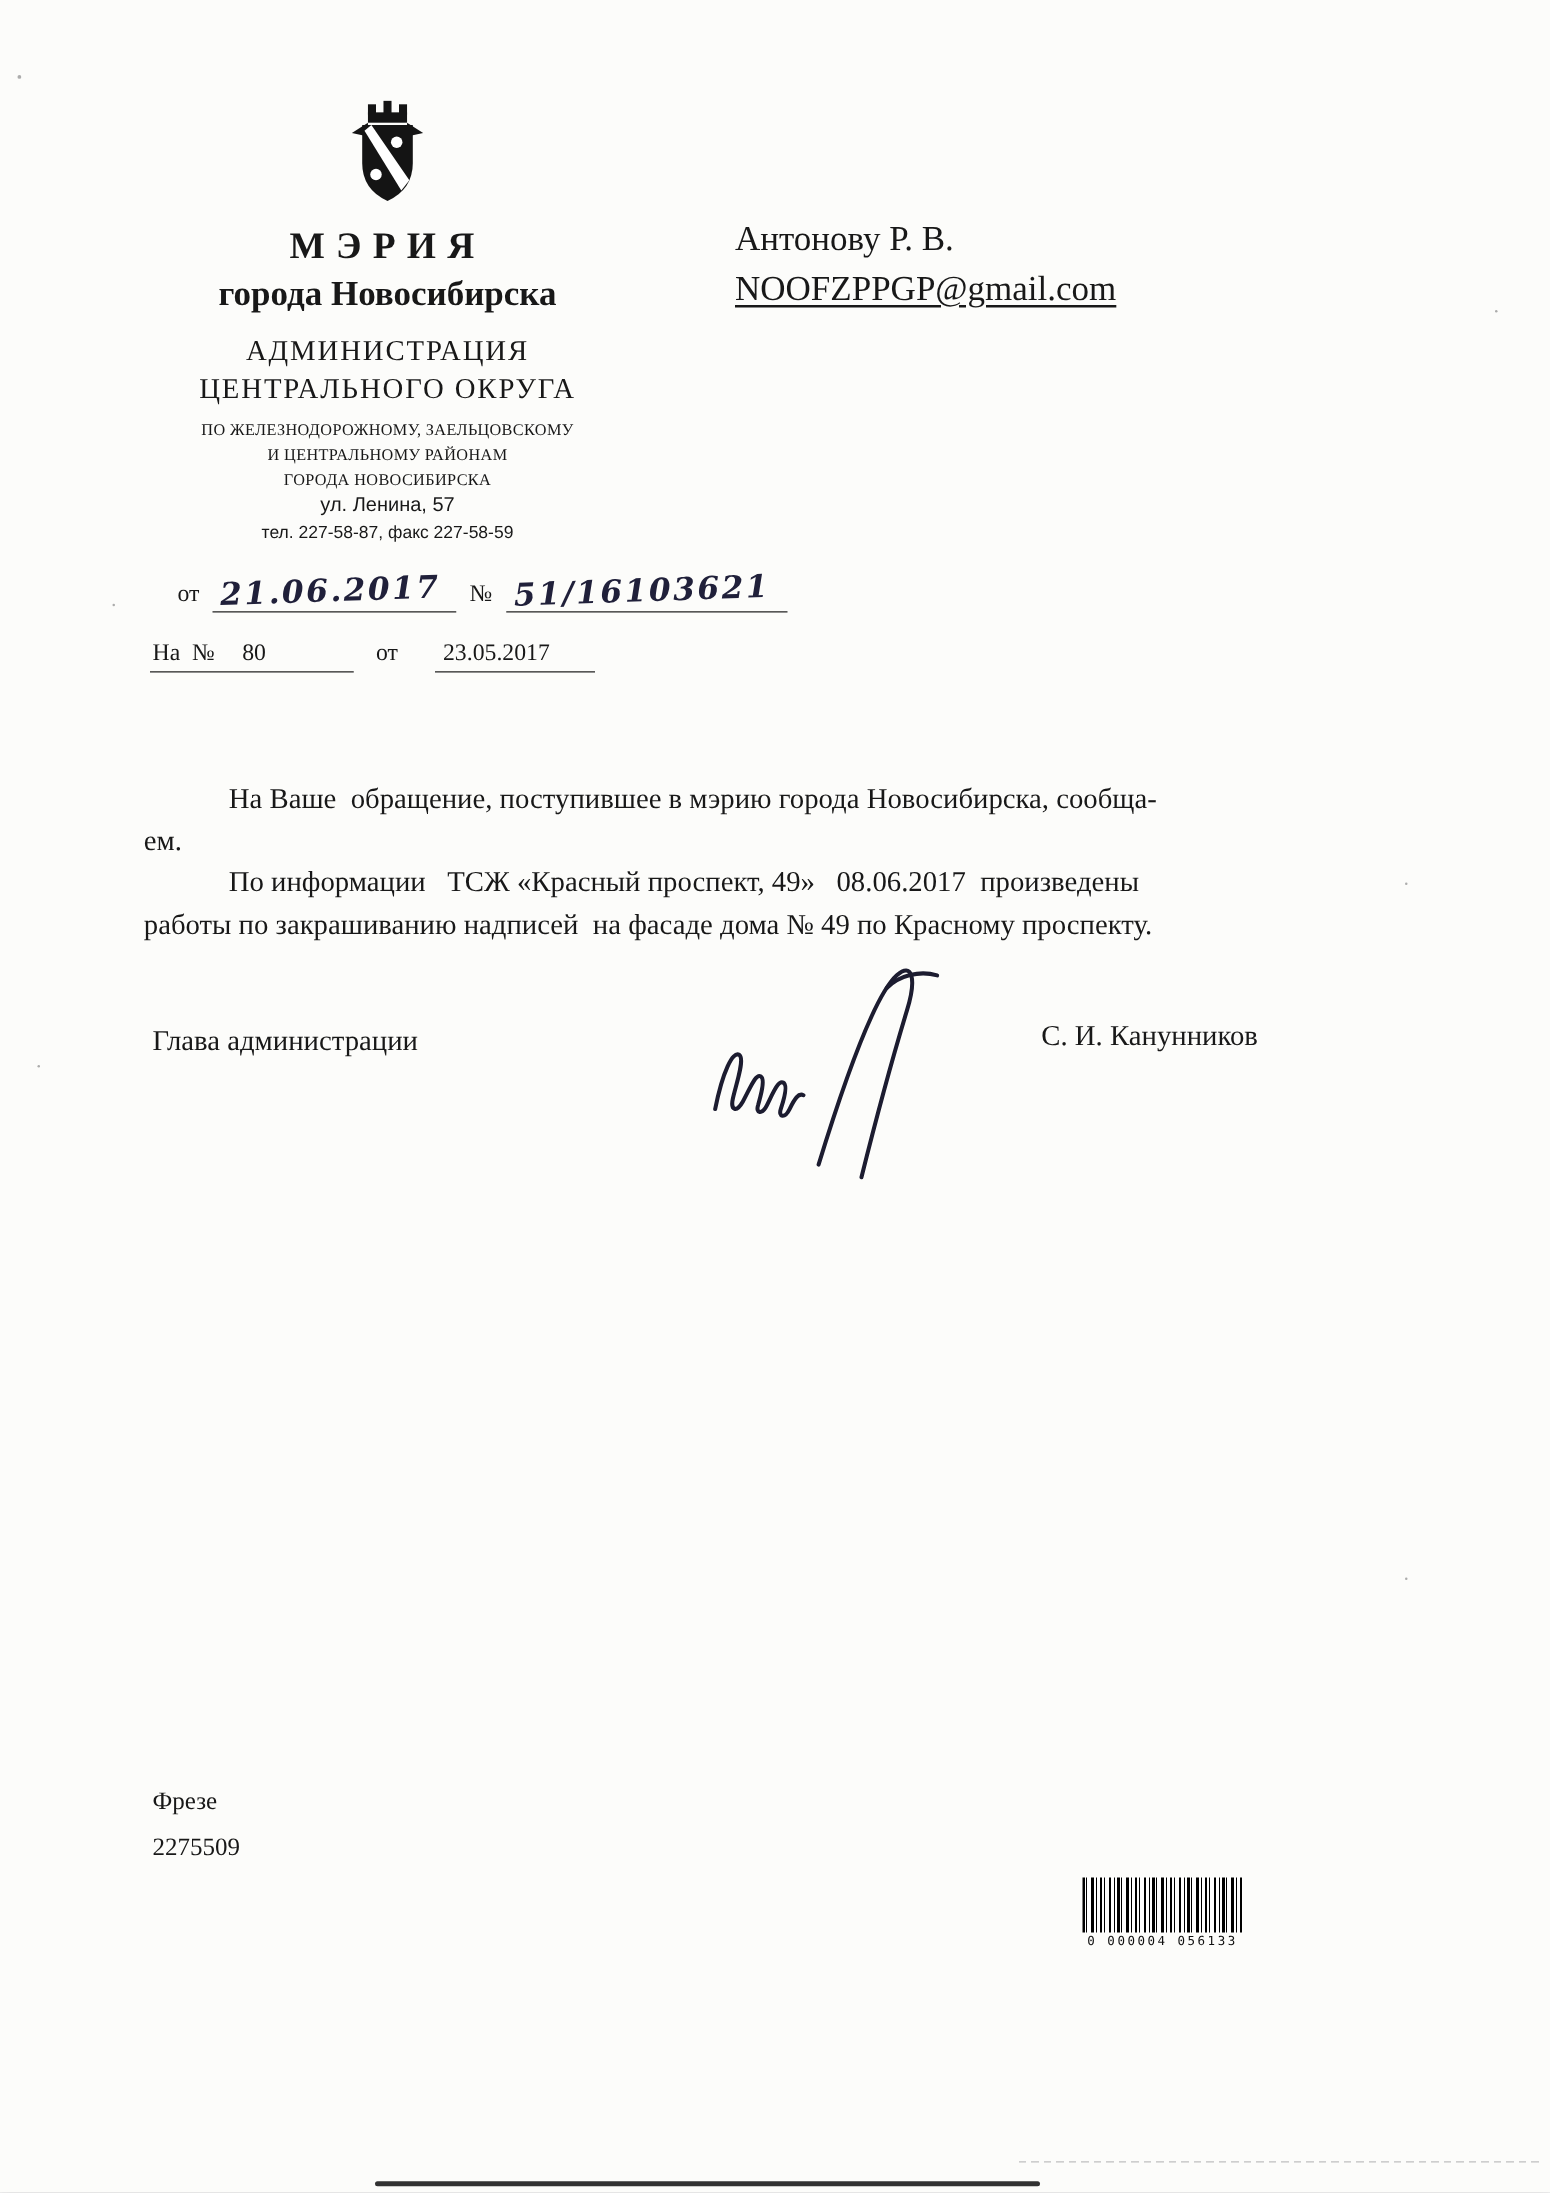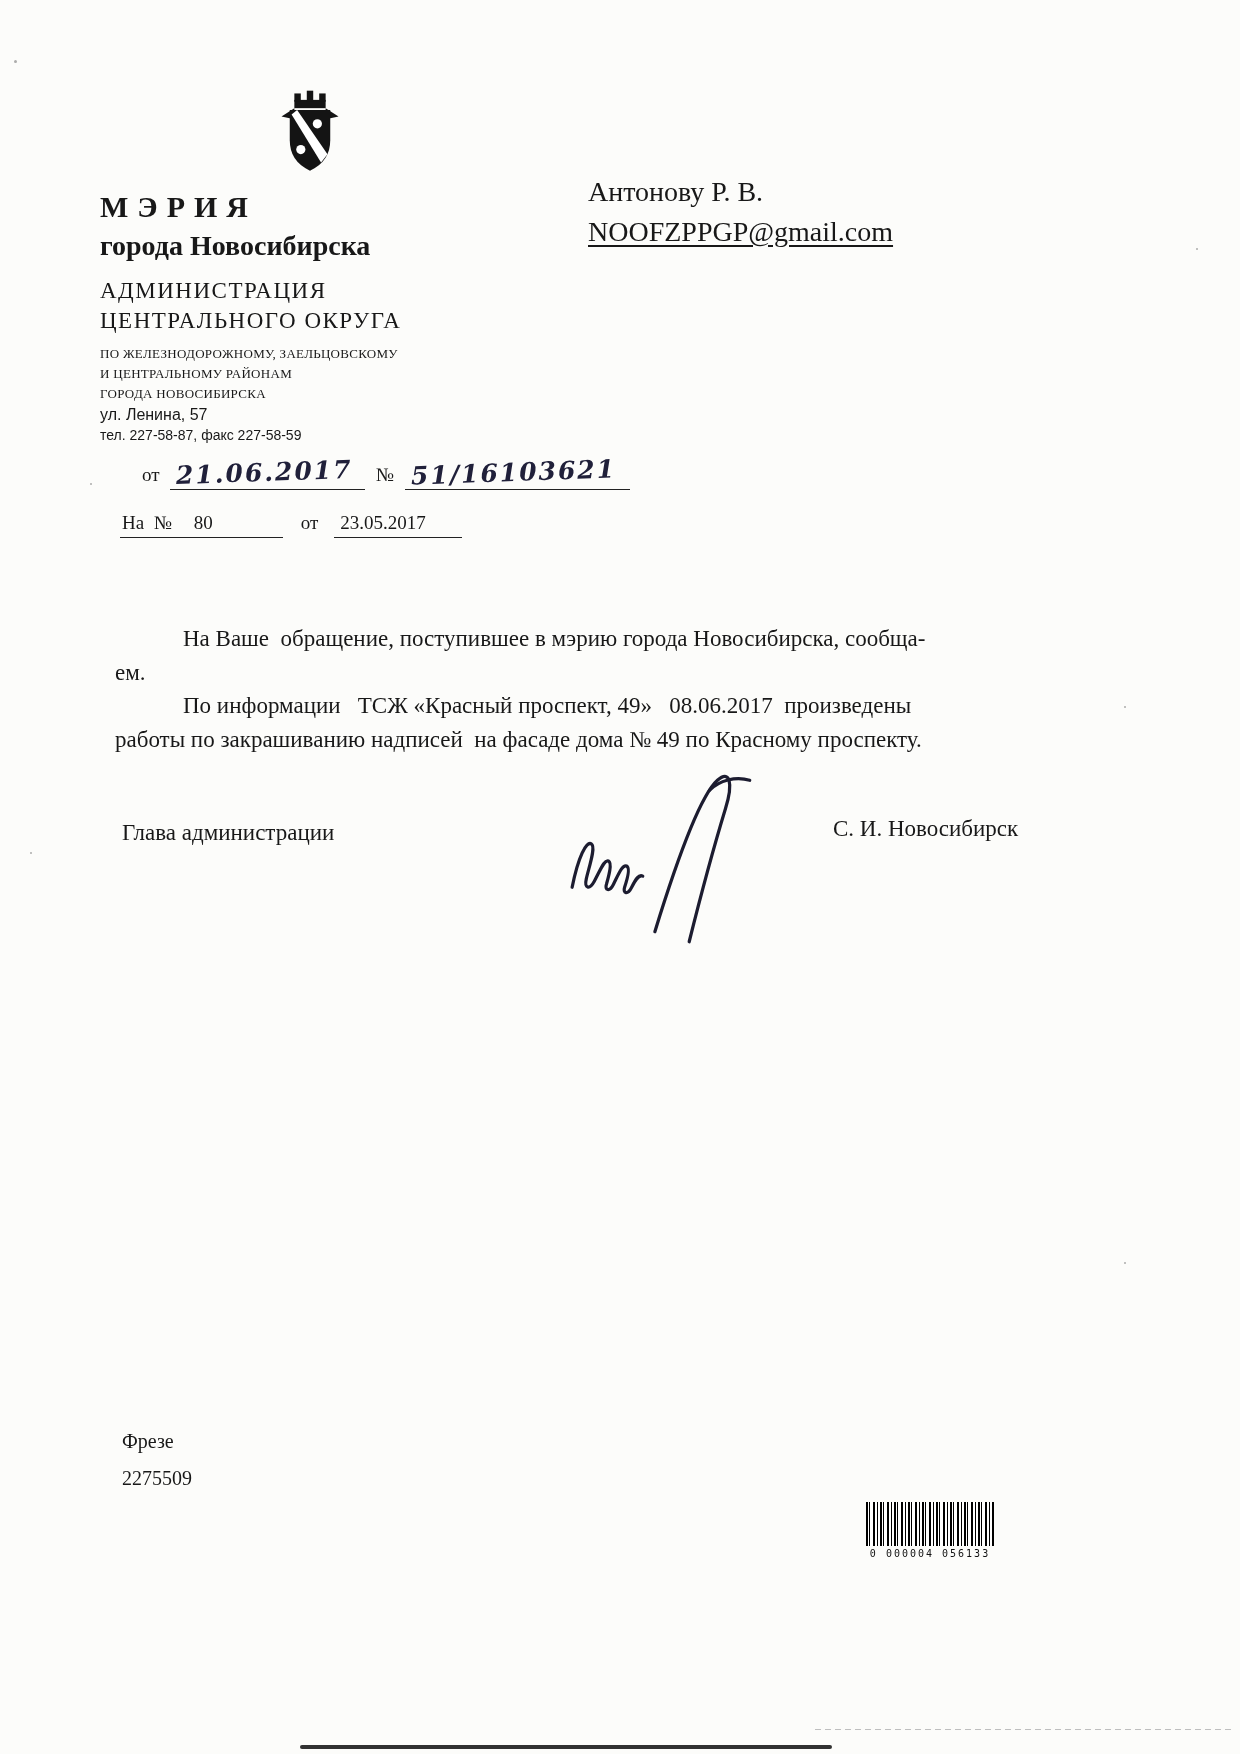--- a/index.html
+++ b/index.html
@@ -13,21 +13,21 @@
     margin:0 auto;
     background:#fcfcfa;
     color:#181818;
     overflow:hidden;
     box-shadow:0 0 8px rgba(0,0,0,.25);
   }
 
   .pre { white-space:pre-wrap; }
 
   
-  .letterhead { position:absolute; left:100px; top:88px; width:420px; }
+  .letterhead { position:absolute; left:100px; top:78px; width:420px; text-align:center; }
   .emblem { width:92px; height:90px; display:block; margin:0 auto 12px; }
   .org1 { font-size:30px; font-weight:bold; letter-spacing:9px; }
   .org2 { font-size:28px; font-weight:bold; margin-top:6px; }
   .dept { font-size:23px; font-weight:400; letter-spacing:1.5px; margin-top:4px; }
   .dept.first { margin-top:16px; }
   .district { font-family:Liberation Serif, serif; font-size:13px; line-height:20px; letter-spacing:.3px; }
   .district.first { margin-top:10px; }
   .addr { font-family:"Liberation Sans", sans-serif; font-size:16px; line-height:21px; }
   .addr.first { margin-top:2px; }
   .contact { font-family:"Liberation Sans", sans-serif; font-size:14px; margin-top:2px; }
@@ -116,21 +116,21 @@
   </div>
 
   <div class="out-ref">
     <span class="ref-label">от</span>
     <span class="uline" style="padding:0 12px 2px 6px;"><span class="handwritten">21.06.2017</span></span>
     <span class="ref-label">№</span>
     <span class="uline" style="padding:0 14px 2px 6px;"><span class="handwritten">51/16103621</span></span>
   </div>
 
   <div class="in-ref">
-    <span class="uline pre" style="padding:0 70px 3px 2px;"><span class="pre">На  №</span><span style="margin-left:22px;">80</span></span><span class="ref-label" style="margin-left:18px;">от</span><span class="uline" style="padding:0 36px 3px 6px; margin-left:10px;">23.05.2017</span>
+    <span class="uline pre" style="padding:0 70px 3px 2px;"><span class="pre">На  №</span><span style="margin-left:22px;">80</span></span><span class="ref-label" style="margin-left:18px;">от</span><span class="uline" style="padding:0 36px 3px 6px; margin-left:24px;">23.05.2017</span>
   </div>
 
   <div class="recipient">
     <div>Антонову Р. В.</div>
     <div class="email">NOOFZPPGP@gmail.com</div>
   </div>
 
   <div class="body-text">
     <div class="indent pre">На Ваше  обращение, поступившее в мэрию города Новосибирска, сообща-</div>
     <div class="pre">ем.</div>
@@ -141,21 +141,21 @@
   <div class="sign-position">Глава администрации</div>
 
   <svg class="signature" viewBox="0 0 220 180" aria-hidden="true">
     <g fill="none" stroke="#1c1c30" stroke-width="3.2" stroke-linecap="round">
       <path d="M14,118 C20,88 28,72 33,75 C38,78 30,100 28,110 C26,119 31,121 36,112 C42,101 46,90 50,92 C54,94 50,108 48,115 C46,121 51,123 55,115 C60,105 64,95 68,97 C72,99 68,112 66,118 C64,124 69,126 73,118 C77,110 80,105 84,107"></path>
       <path d="M96,162 C112,110 138,30 158,12 C170,1 174,14 166,40 C152,86 140,132 130,172"></path>
       <path d="M150,22 C160,12 176,8 190,12"></path>
     </g>
   </svg>
 
-  <div class="sign-name">С. И. Новосибирск</div>
+  <div class="sign-name">С. И. Канунников</div>
 
   <div class="executor-name">Фрезе</div>
   <div class="executor-phone">2275509</div>
 
   <div class="barcode">
     <div class="barcode-bars"></div>
     <div class="barcode-digits">0 000004 056133</div>
   </div>
 
   <div class="artifact-faint-line"></div>

